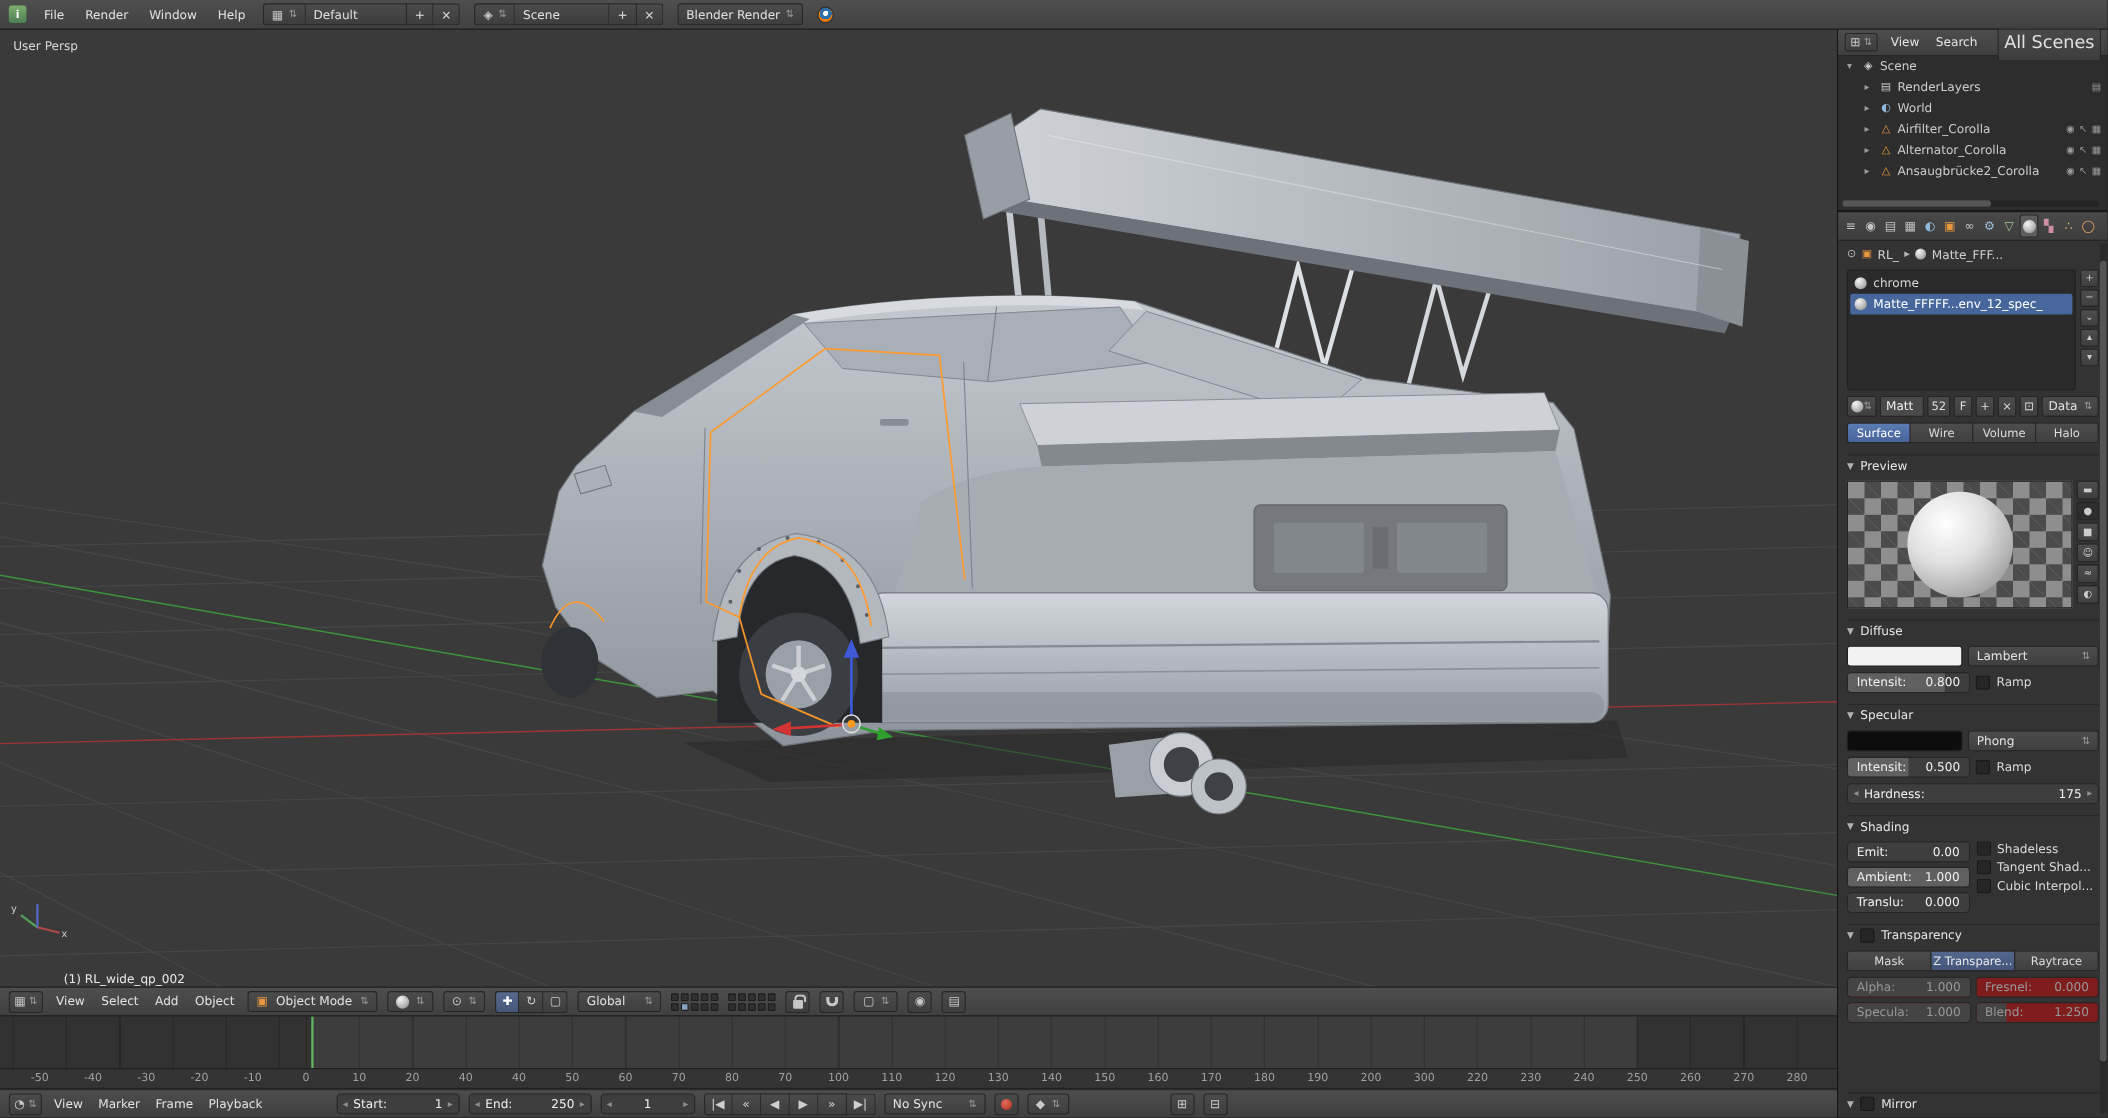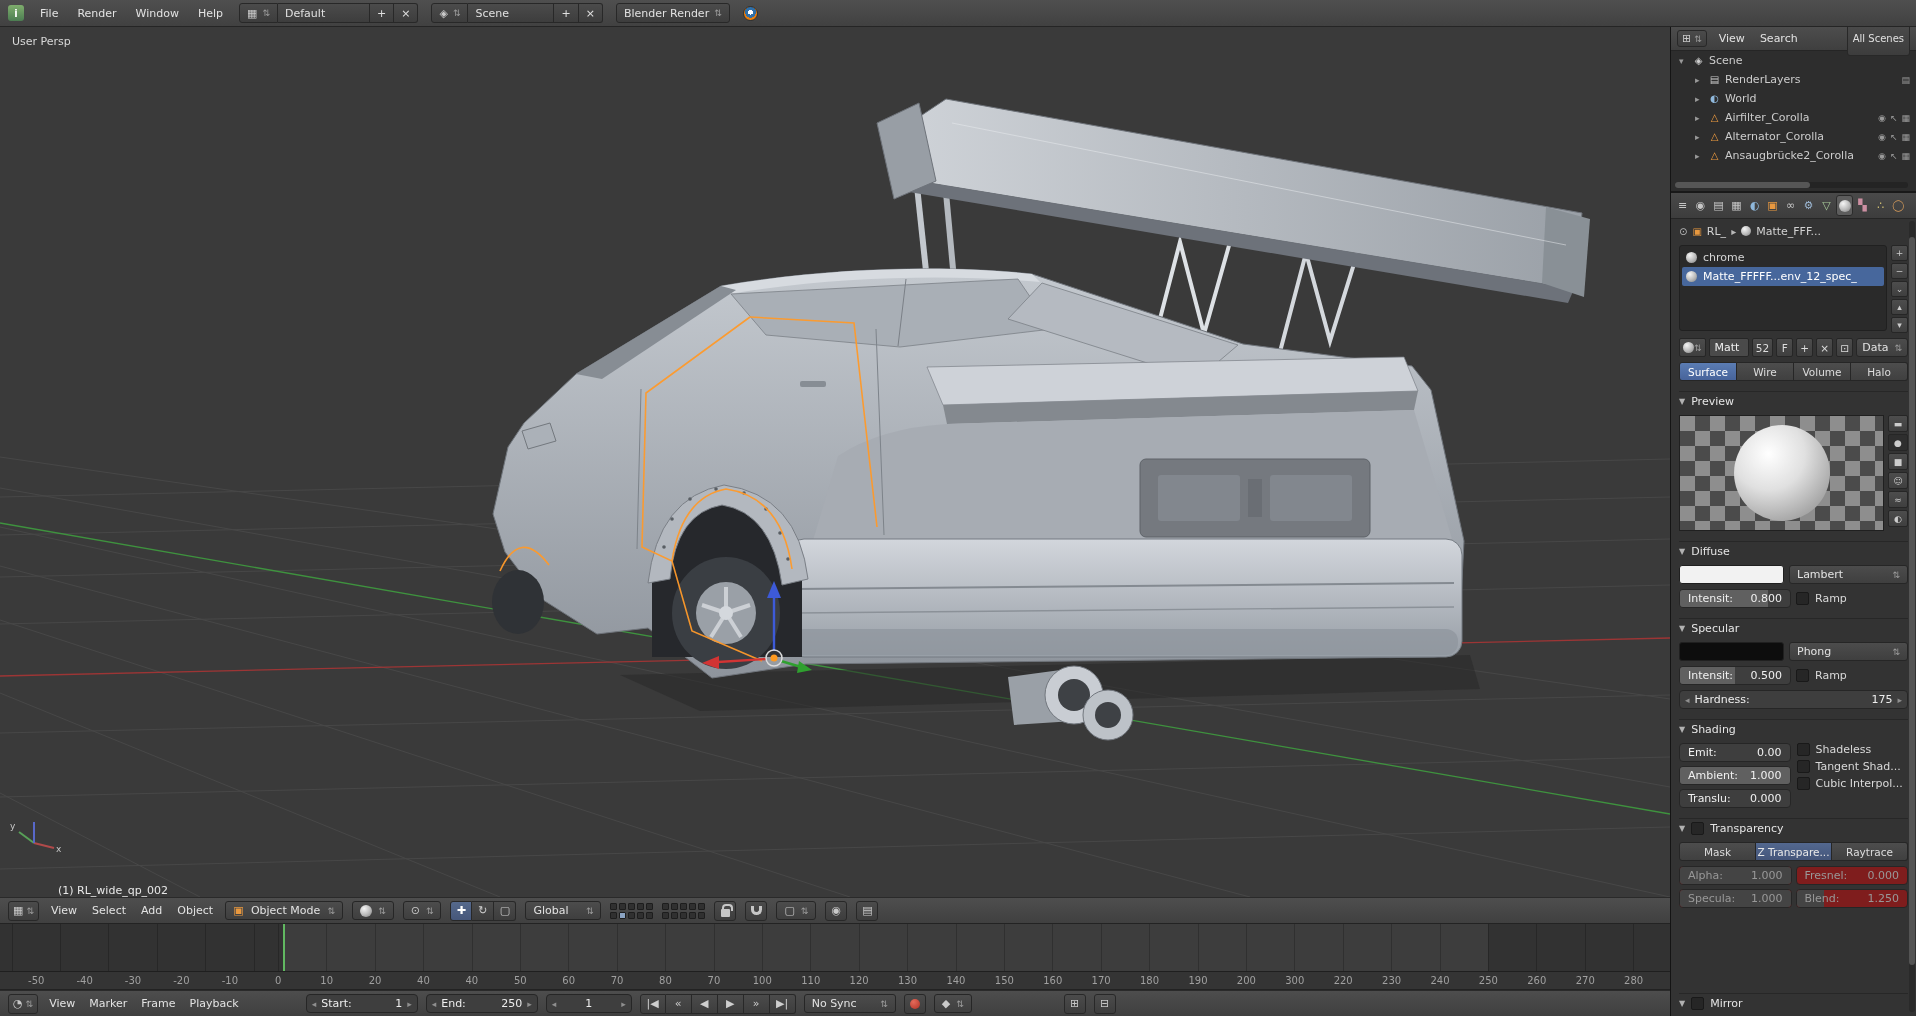--- a/index.html
+++ b/index.html
@@ -72,39 +72,39 @@
   #tl-header{position:absolute;left:0;top:990px;width:1670px;height:26px;display:flex;align-items:center;gap:8px;padding:0 8px;background:linear-gradient(#4d4d4d,#3f3f3f);border-top:1px solid #2a2a2a}
   .play .icbtn{min-width:26px;border-radius:0;border-left-width:0}
   .play .icbtn:first-child{border-radius:3px 0 0 3px;border-left-width:1px}
   .play .icbtn:last-child{border-radius:0 3px 3px 0}
   .recdot{width:10px;height:10px;border-radius:50%;background:radial-gradient(circle at 35% 30%,#e46a5a,#b03226)}
 
   
   #right{position:absolute;left:1670px;top:27px;width:246px;height:989px;background:#333;border-left:1px solid #141414;display:flex;flex-direction:column}
   #outliner{height:166px;background:#2d2d2d;border-bottom:2px solid #191919;position:relative;flex:none}
   .oheader{height:24px;display:flex;align-items:center;gap:9px;padding:0 6px;background:linear-gradient(#4d4d4d,#3f3f3f);border-bottom:1px solid #252525}
-  .oheader .wg{height:34px;margin-left:auto;padding:0 5px;font-size:10px}
+  .oheader .wg{height:34px;margin-left:auto;padding:0 5px;font-size:16px}
   .orow{display:flex;align-items:center;height:19px;gap:4px;padding:0 6px 0 8px;color:#cccccc;white-space:nowrap}
   .orow.child{padding-left:24px}
   .disc{color:#9a9a9a;font-size:9px;width:9px;flex:none}
   .oic{font-size:10px;width:13px;text-align:center;flex:none}
   .oicons{margin-left:auto;display:flex;gap:4px;color:#9a9a9a;font-size:9px}
   .oscroll{position:absolute;left:4px;right:8px;bottom:3px;height:6px;background:#242424;border-radius:3px}
   .othumb{width:58%;height:6px;background:#565656;border-radius:3px}
 
   #props{flex:1;display:flex;flex-direction:column;background:#333;position:relative;overflow:hidden}
   .ptabs{height:26px;display:flex;align-items:center;gap:1px;padding:0 3px;background:linear-gradient(#494949,#3d3d3d);border-bottom:1px solid #252525;flex:none}
   .ptab{width:17px;height:21px;display:flex;align-items:center;justify-content:center;font-size:11px;color:#c6c6c6;border-radius:3px;flex:none}
   .ptab.active{background:#5d5d5d;border:1px solid #2b2b2b}
   .pcrumb{height:24px;display:flex;align-items:center;gap:5px;padding:0 8px;color:#d2d2d2;flex:none}
   .pbody{flex:1;display:flex;flex-direction:column;gap:5px;padding:2px 8px 4px}
   .phead{display:flex;align-items:center;gap:6px;height:19px;color:#e5e5e5;margin-top:5px;border-top:1px solid rgba(0,0,0,.22)}
   .tri{font-size:8px;color:#b2b2b2}
   .pslots{display:flex;gap:4px}
-  .slotlist{flex:1;background:#2a2a2a;border:1px solid #202020;border-radius:3px;padding:2px;height:86px}
+  .slotlist{flex:1;background:#2a2a2a;border:1px solid #202020;border-radius:3px;padding:2px;height:110px}
   .slot{height:19px;display:flex;align-items:center;gap:6px;padding:0 4px;color:#d5d5d5;border-radius:2px}
   .slot.sel{background:#47679c;color:#fff}
   .slotcol{display:flex;flex-direction:column;gap:2px}
   .sbtn{width:17px;height:16px;display:flex;align-items:center;justify-content:center;background:linear-gradient(#4d4d4d,#3f3f3f);border:1px solid #262626;border-radius:2px;color:#ccc;font-size:9px}
   .prow{display:flex;gap:5px;align-items:center}
   .pdatarow{display:flex;gap:3px;align-items:center}
   .seg{height:19px;min-width:17px;display:flex;align-items:center;justify-content:center;background:linear-gradient(#4c4c4c,#3f3f3f);border:1px solid #262626;border-radius:2px;color:#ddd;padding:0 3px;font-size:10.5px}
   .namefield{flex:1;height:19px;background:#4a4a4a;border:1px solid #262626;border-radius:2px;display:flex;align-items:center;padding:0 5px;color:#f0f0f0}
   .ppreview{display:flex;gap:4px}
   .prevbox{flex:1;height:116px;border:1px solid #202020;background-color:#8e8e8e;background-image:linear-gradient(45deg,#4b4b4b 25%,transparent 25%,transparent 75%,#4b4b4b 75%),linear-gradient(45deg,#4b4b4b 25%,transparent 25%,transparent 75%,#4b4b4b 75%);background-size:30px 30px;background-position:0 0,15px 15px;position:relative}

